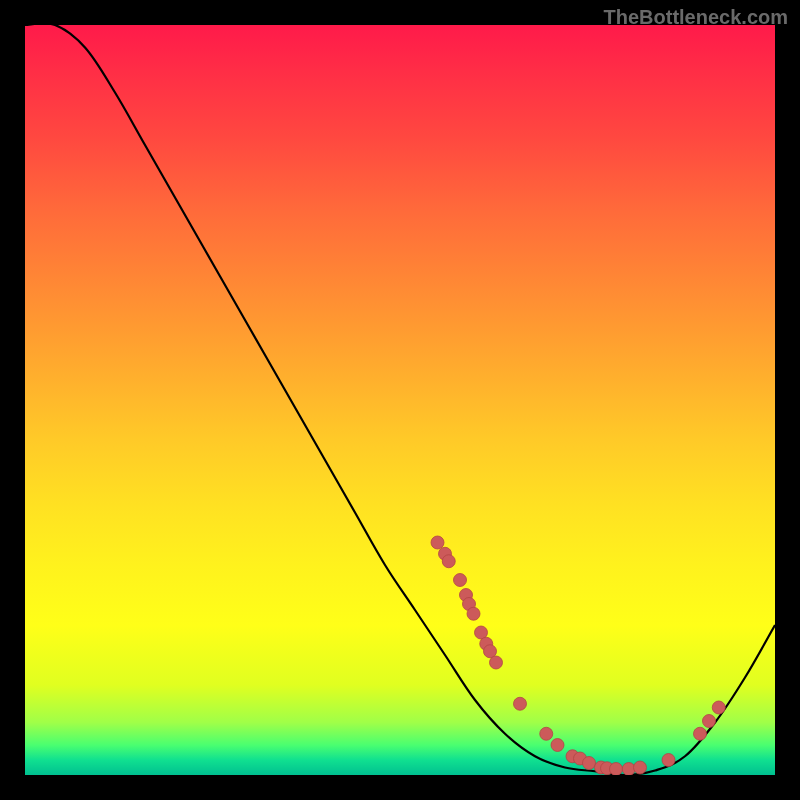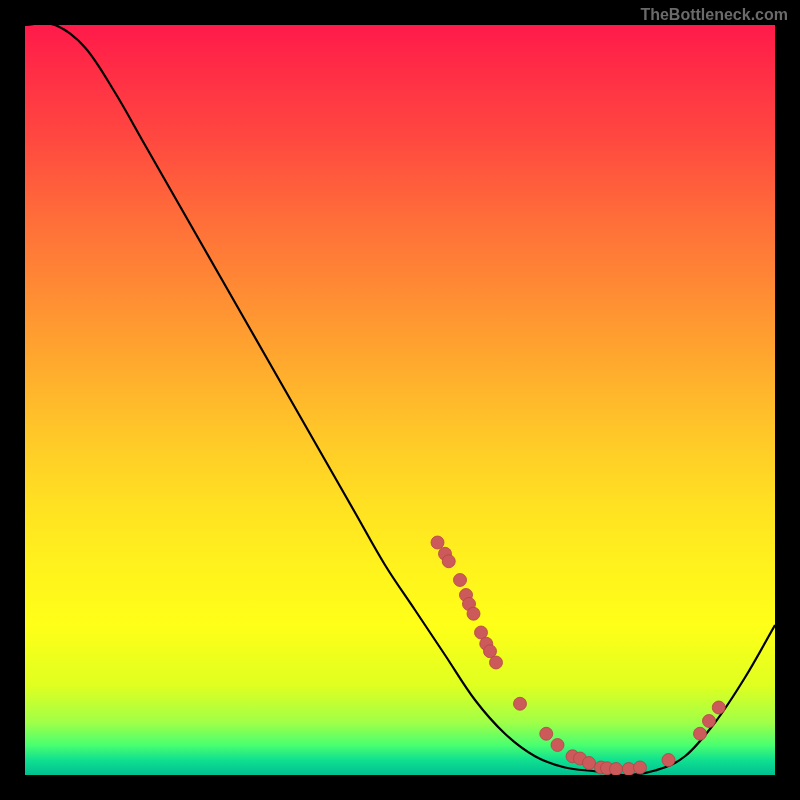--- a/index.html
+++ b/index.html
@@ -1,18 +1,18 @@
 <!DOCTYPE html>
 <html><head>
 <meta charset="utf-8">
 <style>
 * { margin: 0; padding: 0; box-sizing: border-box; }
 body { width: 800px; height: 800px; background: #000; overflow: hidden; font-family: Arial, sans-serif; }
 .container { position: relative; width: 800px; height: 800px; }
-.watermark { position: absolute; top: 6px; right: 12px; color: #6a6a6a; font-size: 16px; font-weight: bold; z-index: 10; }
+.watermark { position: absolute; top: 6px; right: 12px; color: #6a6a6a; font-size: 20px; font-weight: bold; z-index: 10; }
 .plot-area { position: absolute; left: 25px; top: 25px; width: 750px; height: 750px; }
 .gradient-bg { position: absolute; left: 0; top: 0; width: 100%; height: 100%; background: linear-gradient(to bottom,
   #ff1a4a 0%,
   #ff2d46 6%,
   #ff4840 15%,
   #ff6b3a 25%,
   #ff8a34 35%,
   #ffa92e 45%,
   #ffc928 55%,
   #ffe122 64%,

